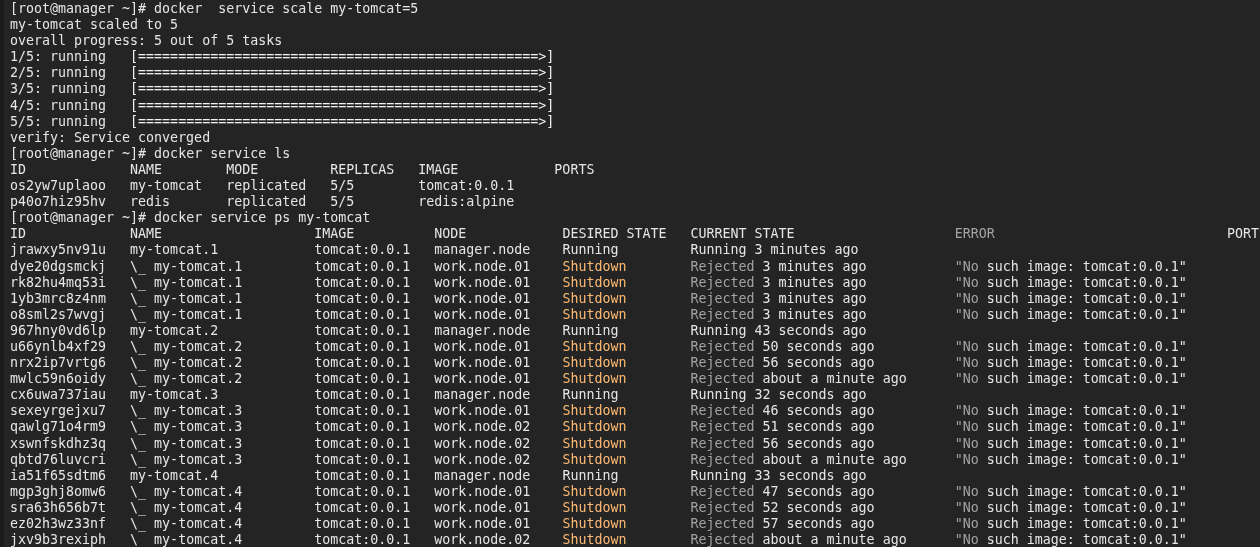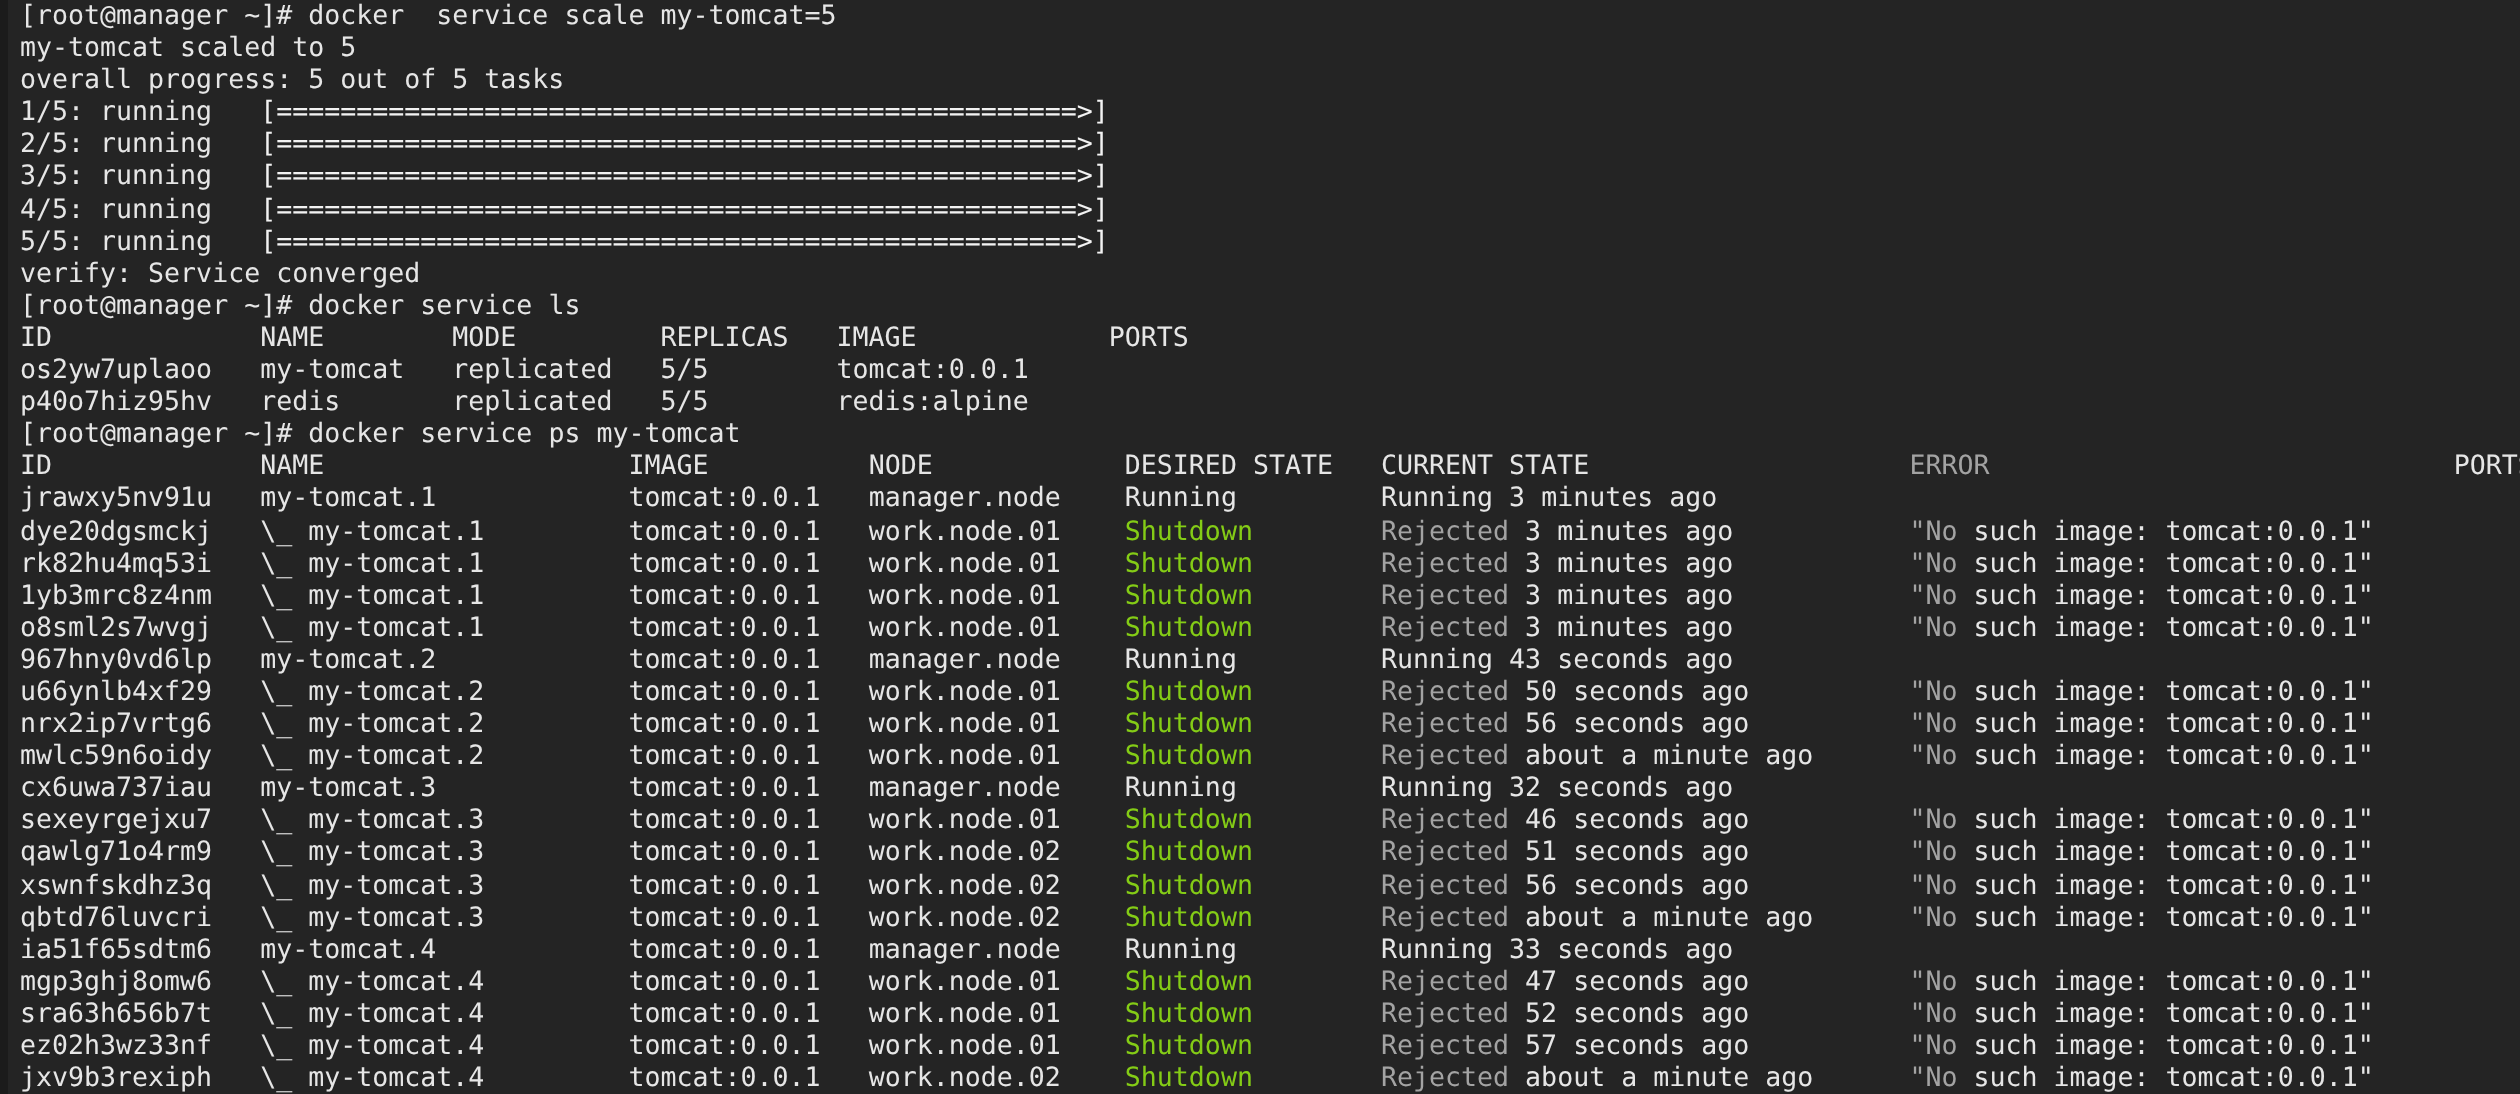--- a/index.html
+++ b/index.html
@@ -31,21 +31,21 @@
     top: 1px;
     white-space: pre;
   }
   .line {
     height: 16.1px;
     white-space: pre;
     letter-spacing: 0;
   }
   .fg-default { color: #e6e6e6; }
   .fg-red     { color: #a3a3a3; }
-  .fg-yellow  { color: #84cc16; }
+  .fg-yellow  { color: #fdba74; }
   .fg-white   { color: #f2f2f2; }
   #watermark {
     position: absolute;
     right: 12px;
     bottom: 6px;
     color: #b9b9b9;
     font-family: "DejaVu Sans", "Liberation Sans", sans-serif;
     font-size: 25px;
     letter-spacing: 0.5px;
     opacity: 0.92;

